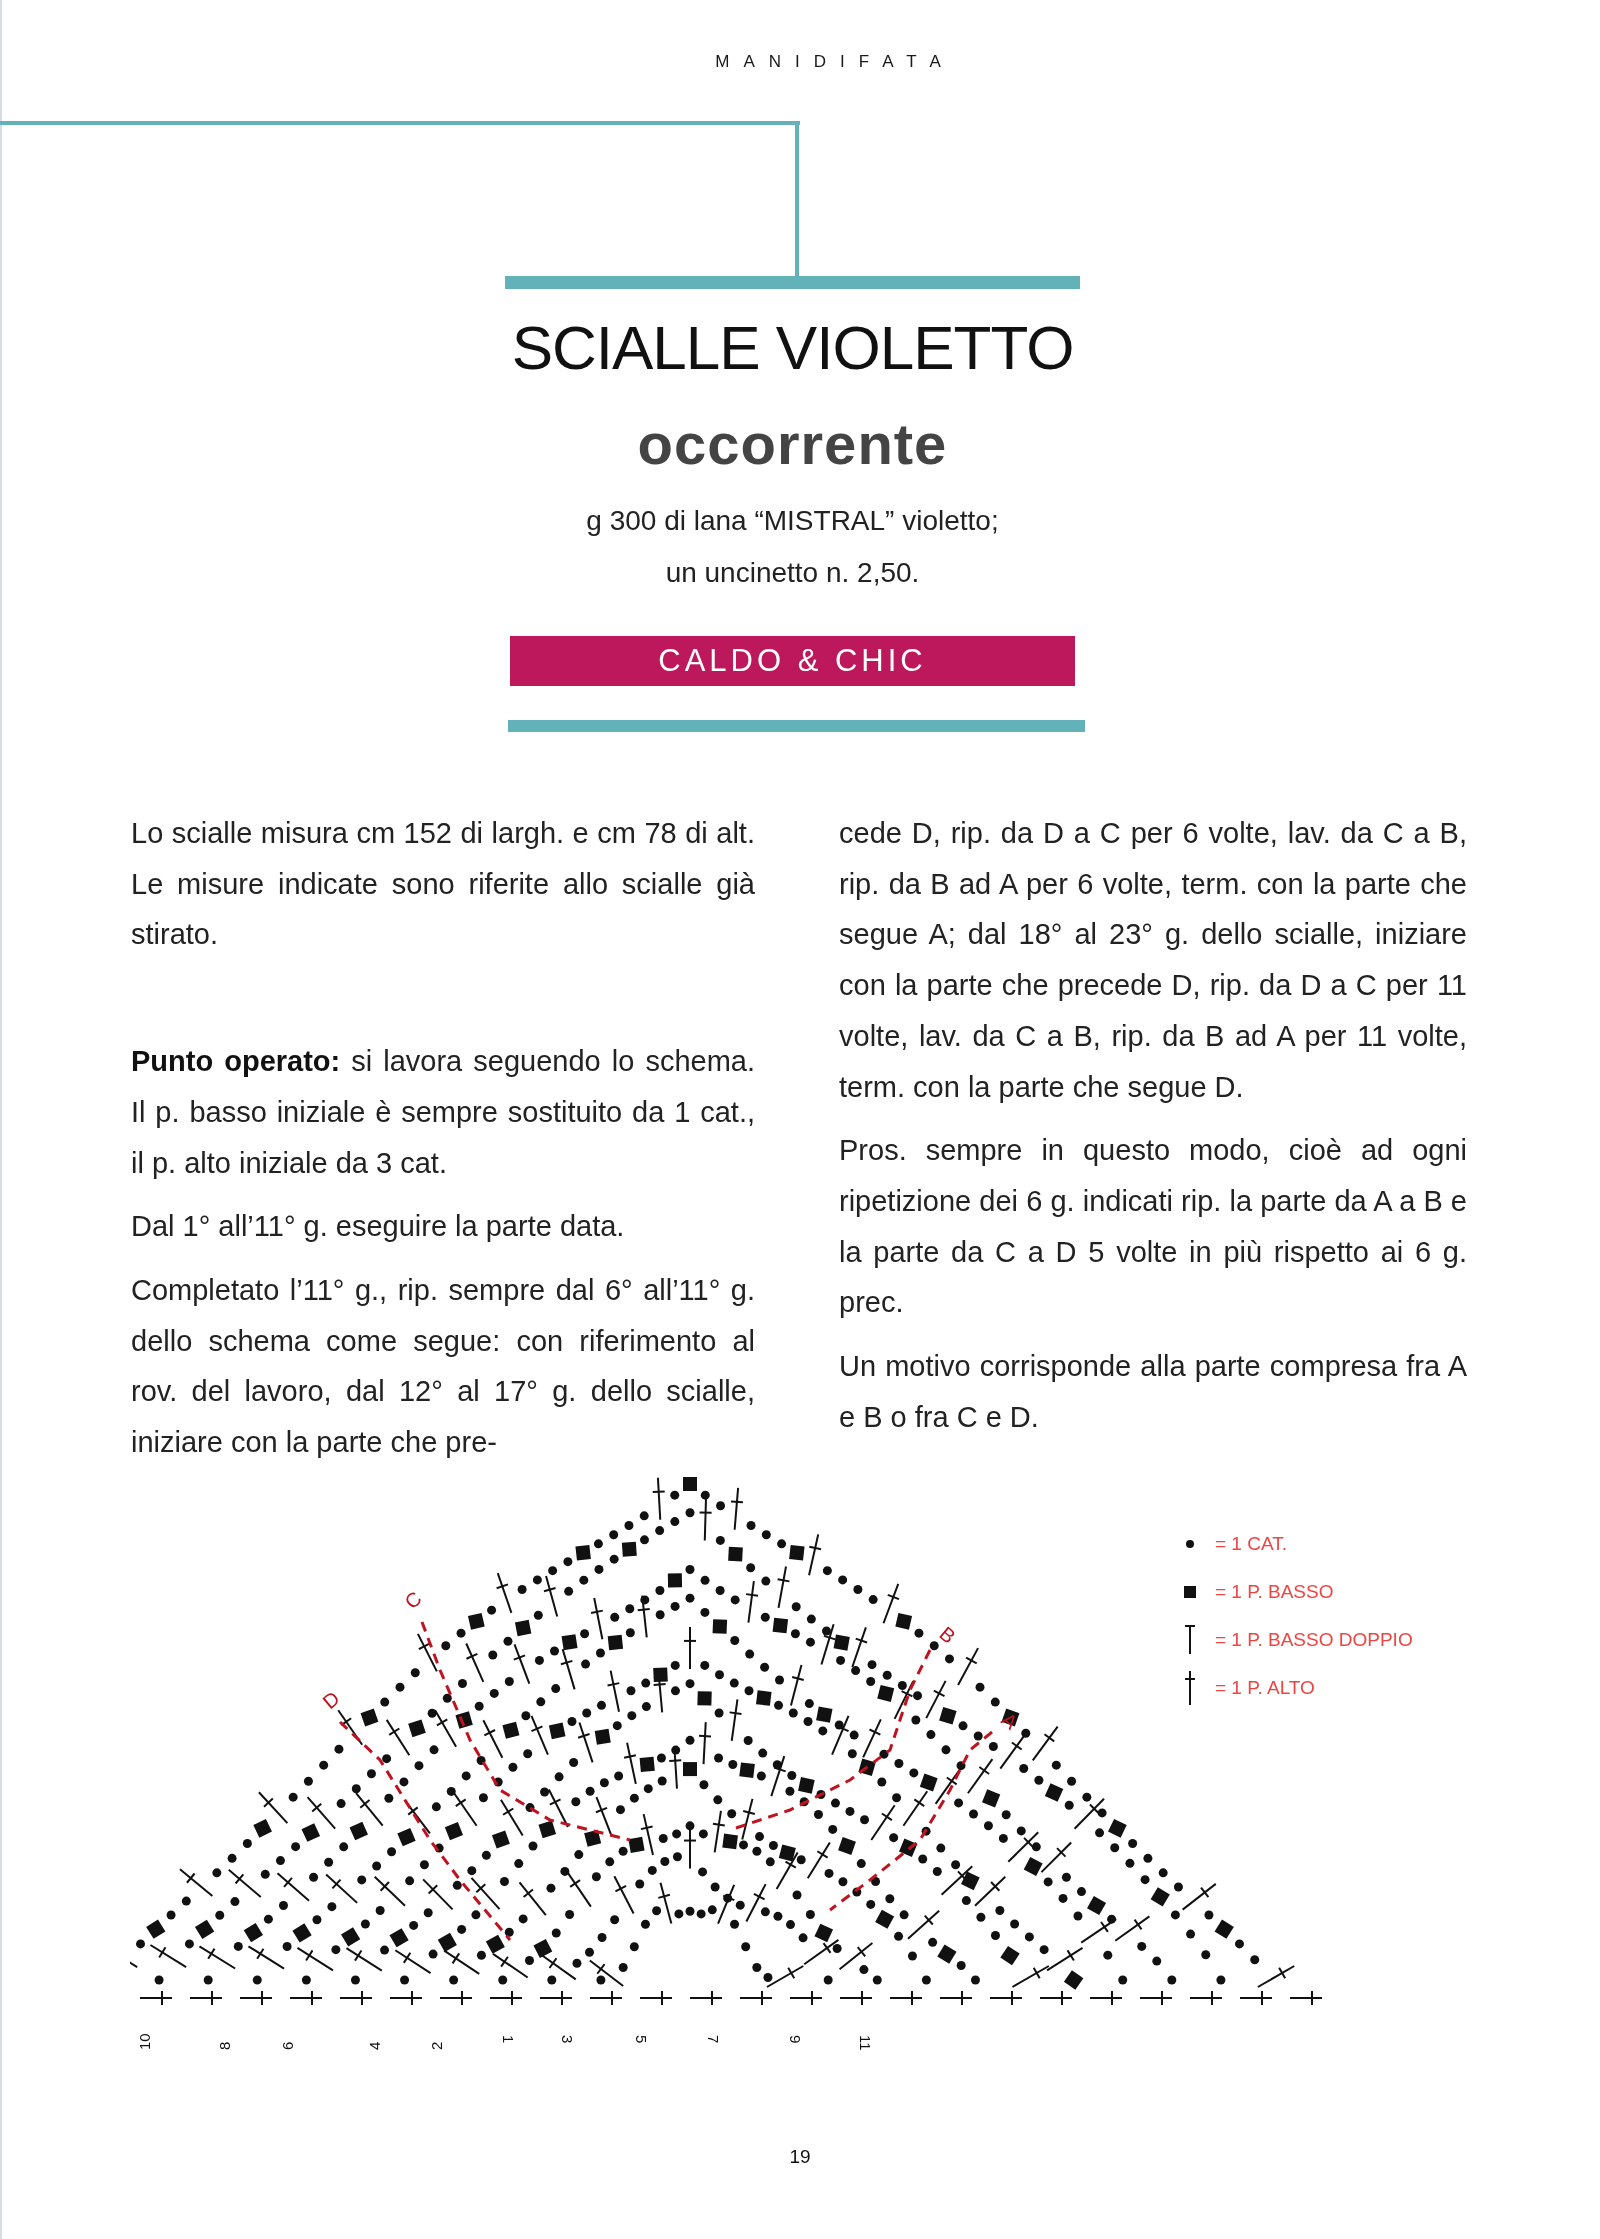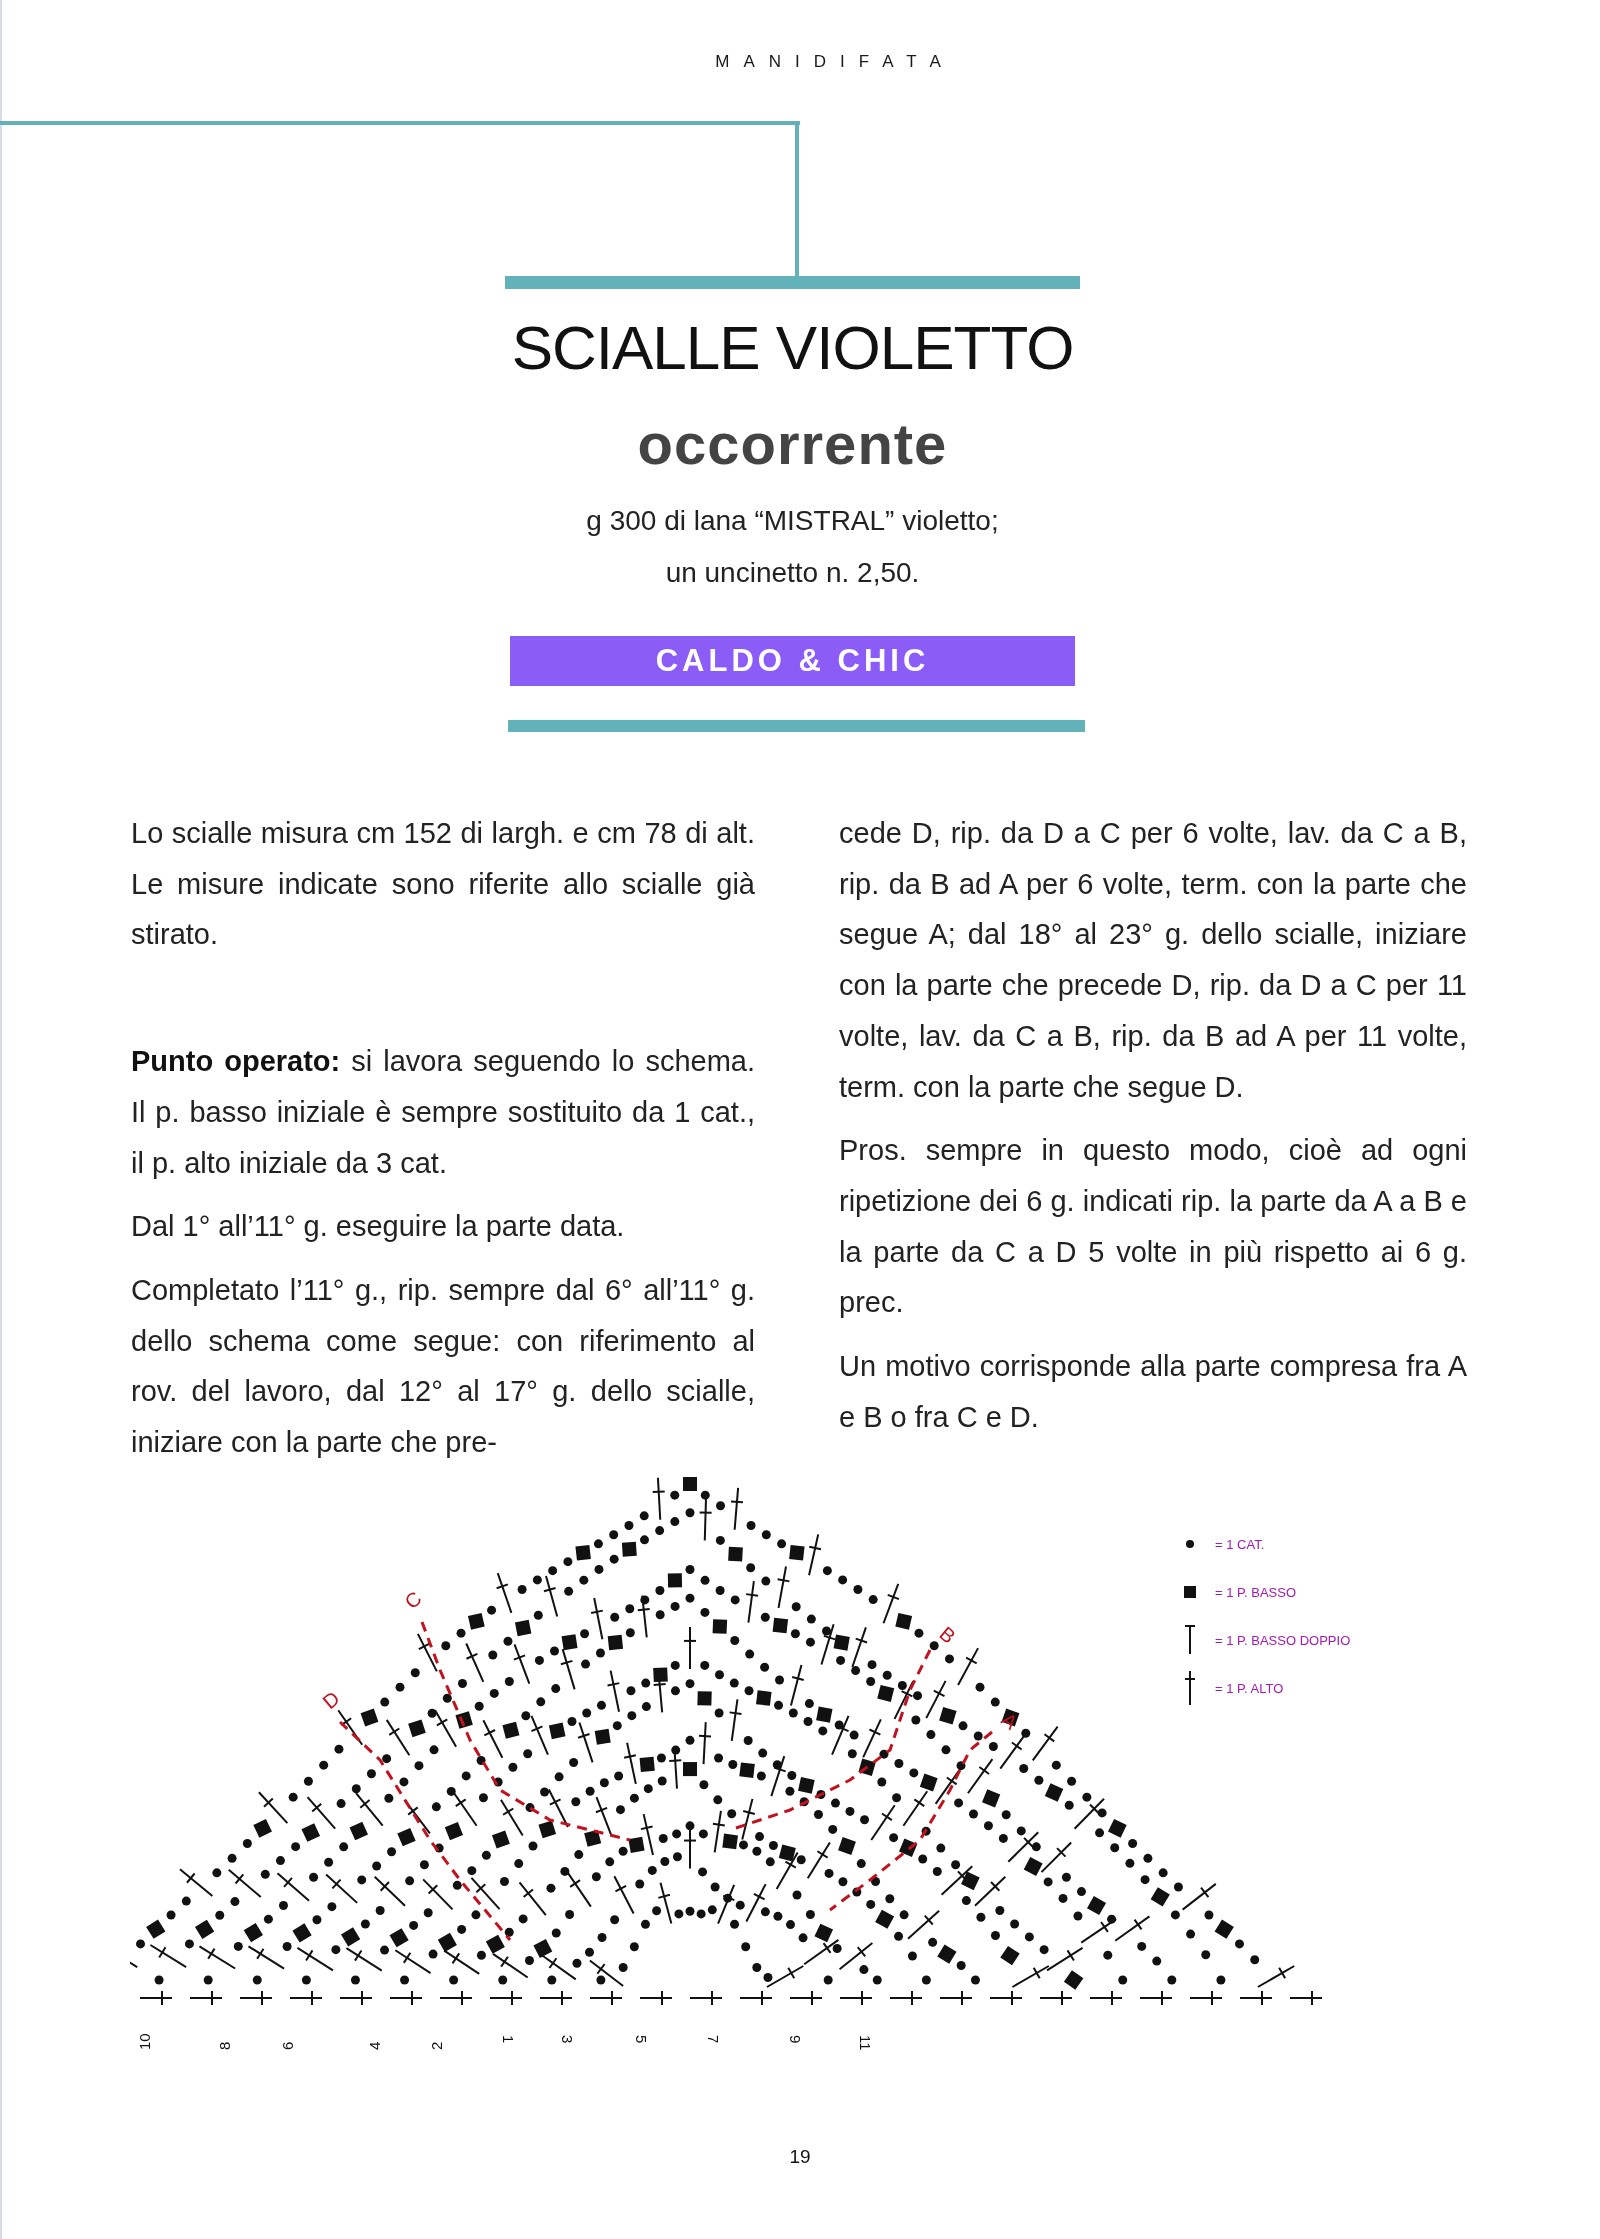--- a/index.html
+++ b/index.html
@@ -12,33 +12,33 @@
   .deco-h { position: absolute; left: 0; top: 121px; width: 800px; height: 4px; background: #64b2b9; }
   .deco-v { position: absolute; left: 795px; top: 121px; width: 4px; height: 155px; background: #64b2b9; }
   .title-bar { position: absolute; left: 505px; top: 276px; width: 575px; height: 13px; background: #64b2b9; }
   .title { position: absolute; left: 505px; top: 312px; width: 575px; text-align: center;
            font-family: "Liberation Sans Narrow", "Liberation Sans", sans-serif;
            font-size: 62px; font-weight: 400; letter-spacing: -1px; color: #111; }
   .subtitle { position: absolute; left: 505px; top: 410px; width: 575px; text-align: center;
               font-size: 58px; font-weight: 700; color: #444; letter-spacing: 1px; }
   .materials { position: absolute; left: 505px; top: 495px; width: 575px; text-align: center;
                font-size: 28px; line-height: 52px; color: #222; }
-  .tagline { position: absolute; left: 510px; top: 636px; width: 565px; height: 50px; background: #8b5cf6;
-             color: #fff; font-weight: 700; font-size: 31px; letter-spacing: 4px; text-align: center; line-height: 50px; }
+  .tagline { position: absolute; left: 510px; top: 636px; width: 565px; height: 50px; background: #be185d;
+             color: #fff; font-weight: 400; font-size: 31px; letter-spacing: 4px; text-align: center; line-height: 50px; }
   .bottom-bar { position: absolute; left: 508px; top: 720px; width: 577px; height: 12px; background: #64b2b9; }
   .col { position: absolute; top: 795px; width: 650px; font-size: 29px; line-height: 50.7px;
          color: #222; text-align: justify; }
   .col p { margin: 13px; }
   .col-left { left: 118px; }
   .col-right { left: 826px; width: 654px; }
   .gap { height: 50px; }
   .section-head { font-weight: 700; color: #111; }
   .bold-lead { font-weight: 700; color: #111; }
   .chart { position: absolute; left: 130px; top: 1460px; width: 1340px; height: 640px; }
-  .legend { position: absolute; left: 1175px; top: 1520px; font-size: 13px; color: #a21caf; }
+  .legend { position: absolute; left: 1175px; top: 1520px; font-size: 19px; color: #ef4444; }
   .legend-row { display: flex; align-items: center; height: 48px; }
   .legend-sym { width: 30px; display: inline-flex; justify-content: center; align-items: center; }
   .legend-label { margin-left: 10px; }
   .page-num { position: absolute; left: 0; width: 100%; top: 2146px; text-align: center; font-size: 19px; color: #111; }
 </style>
 </head>
 <body>
 
 <div class="left-edge"></div>
 <div class="brand">MANIDIFATA</div>

